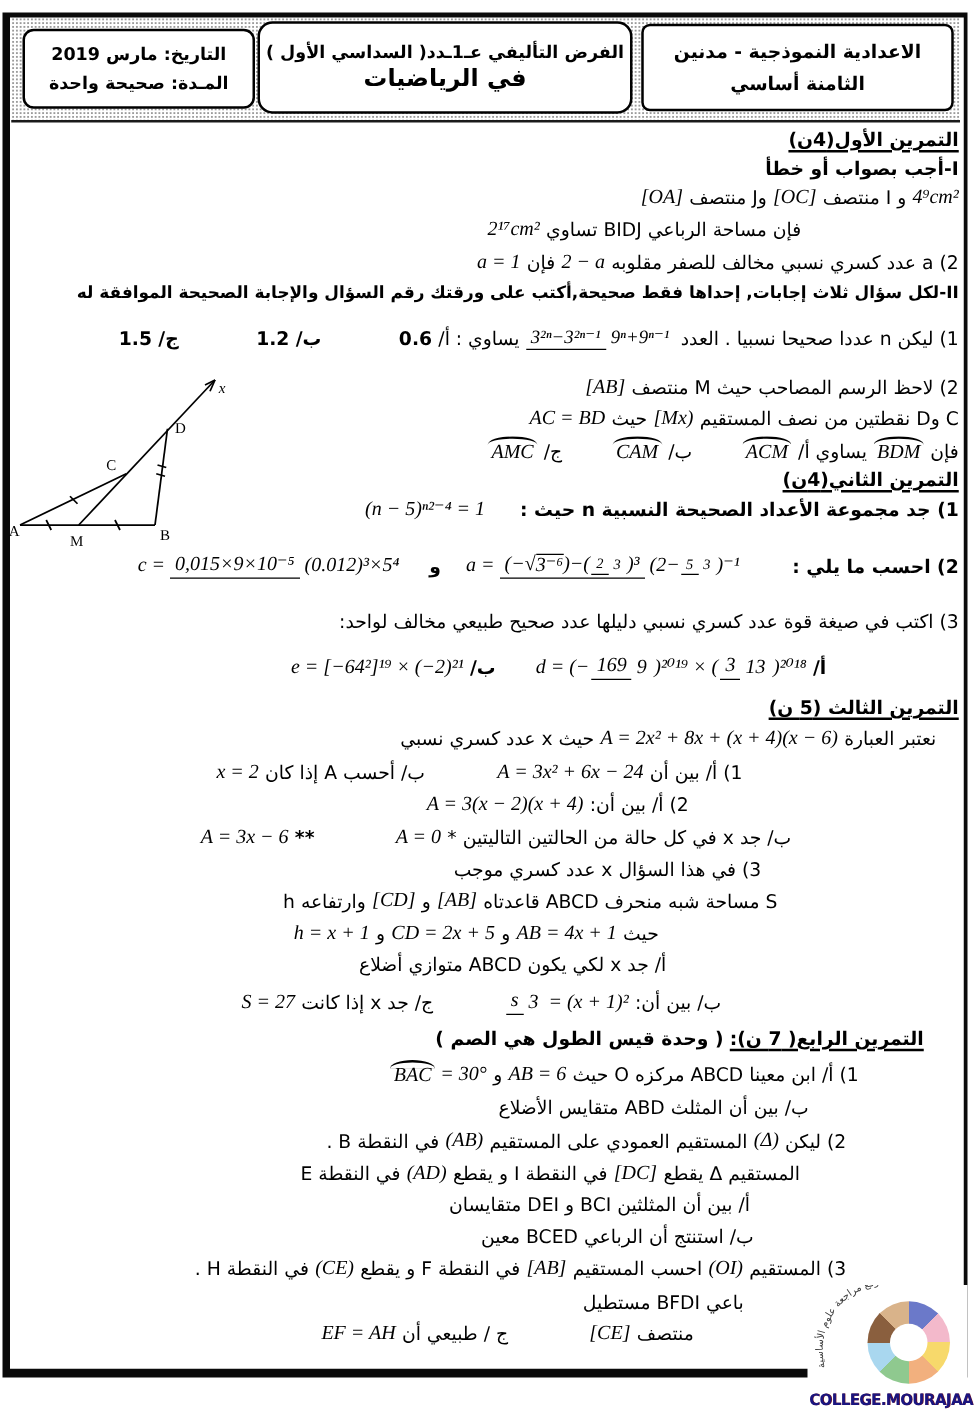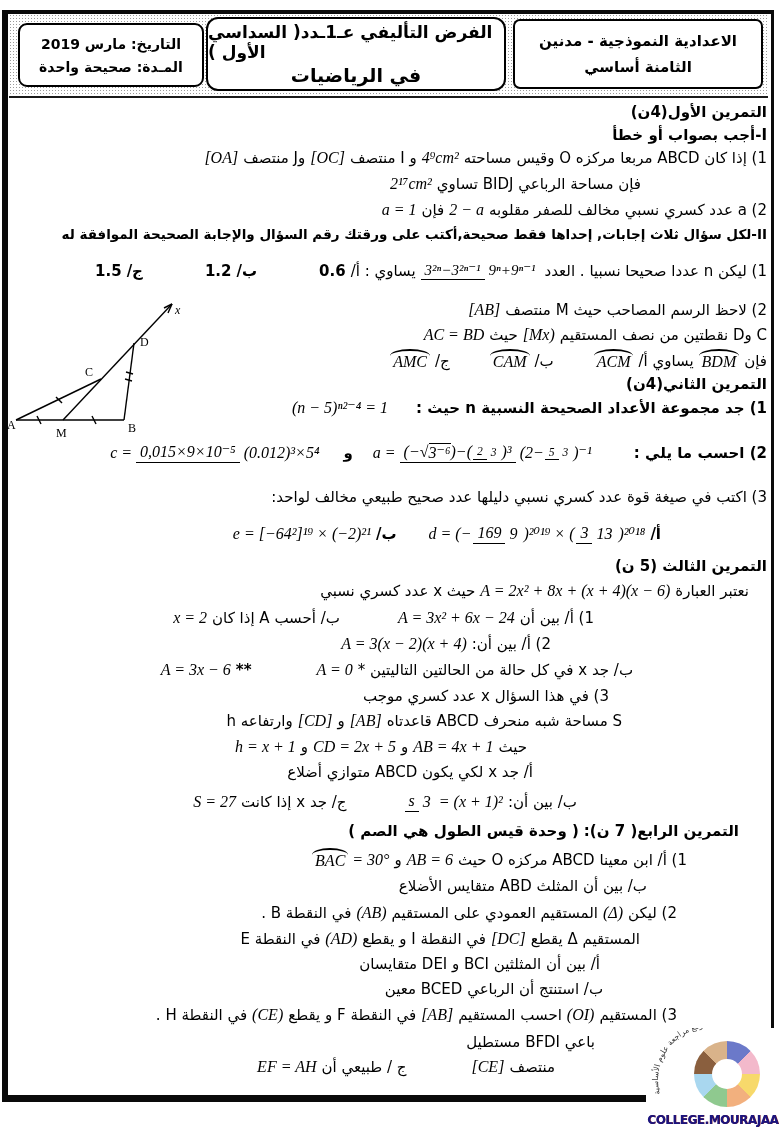--- a/index.html
+++ b/index.html
@@ -19,30 +19,30 @@
     background-image:radial-gradient(#9a9a9a .8px,transparent .9px);
     background-size:3px 3px;border-bottom:2px solid #1a1a1a;box-sizing:border-box;
   }
   .box{
     position:absolute;background:#fff;border:2px solid #000;border-radius:7px;
     display:flex;flex-direction:column;justify-content:center;align-items:center;
     box-sizing:border-box;text-align:left;direction:rtl;
   }
   .box-right{right:5px;top:5px;width:250px;height:70px;font-weight:bold;font-size:15px;gap:8px;}
   .box-mid{right:262px;top:3px;width:300px;height:74px;border-radius:12px;gap:2px;}
-  .box-mid .l1{font-weight:bold;font-size:17px;}
+  .box-mid .l1{font-weight:bold;font-size:14px;}
   .box-mid .l2{font-weight:bold;font-size:19px;}
   .box-left{left:9px;top:9px;width:186px;height:64px;font-weight:bold;font-size:14px;gap:7px;border-radius:9px;}
   
   .ln{
     position:absolute;direction:rtl;white-space:nowrap;font-size:15px;
     display:flex;align-items:center;gap:5px;line-height:1.25;
   }
   .b{font-weight:bold;}
-  .ttl{font-weight:bold;text-decoration-thickness:1.5px;text-underline-offset:3px;}
+  .ttl{font-weight:bold;text-decoration:underline;text-decoration-thickness:1.5px;text-underline-offset:3px;}
   .m{font-family:"Liberation Serif","DejaVu Serif",serif;font-style:italic;font-size:16px;}
   .sp{display:inline-block;height:1px;}
   
   .frac{display:inline-flex;flex-direction:row;align-items:center;line-height:1.15;
         font-family:"Liberation Serif","DejaVu Serif",serif;font-style:italic;}
   .frac>.num{display:inline-flex;align-items:center;justify-content:center;border-bottom:1.4px solid #000;padding:0 4px;}
   .frac>.den{display:inline-flex;align-items:center;justify-content:center;padding:0 4px;}
   .frac.small{font-size:.72em;margin:0 1px;}
   
   .hat{position:relative;font-family:"Liberation Serif","DejaVu Serif",serif;font-style:italic;
@@ -86,21 +86,20 @@
 </div>
 
 <div class="ln ttl" style="top:103px;right:12px">
     <span>التمرين الأول(4ن)</span>
   </div>
 <div class="ln b" style="top:126px;right:12px">
     <span>I-أجب بصواب أو خطأ</span>
   </div>
 
 <div class="ln" style="top:148px;right:12px">
-  <span>1) إذا كان ABCD مربعا مركزه O وقيس مساحته</span>
   <span class="m" dir="ltr">4⁹cm²</span>
   <span>و I منتصف</span>
   <span class="m" dir="ltr">[OC]</span>
   <span>وJ منتصف</span>
   <span class="m" dir="ltr">[OA]</span>
 </div>
 <div class="ln" style="top:174px;right:138px">
   <span>فإن مساحة الرباعي BIDJ تساوي</span>
   <span class="m" dir="ltr">2¹⁷cm²</span>
 </div>

